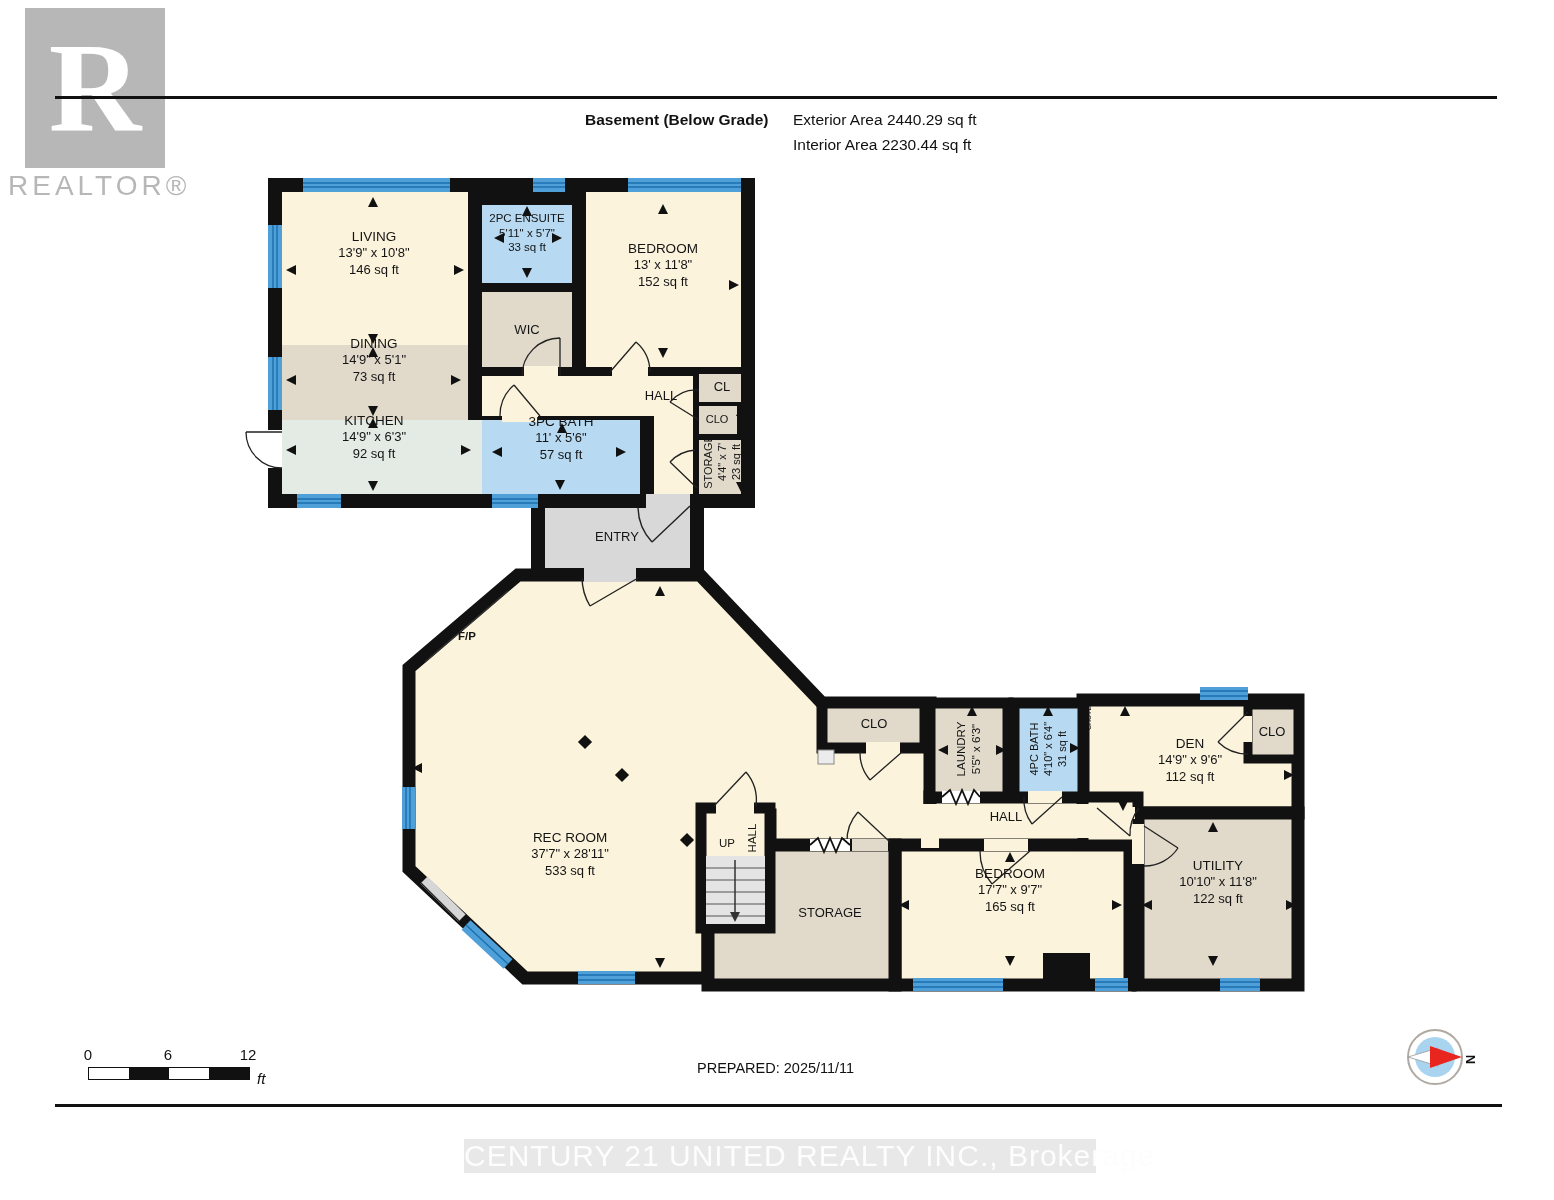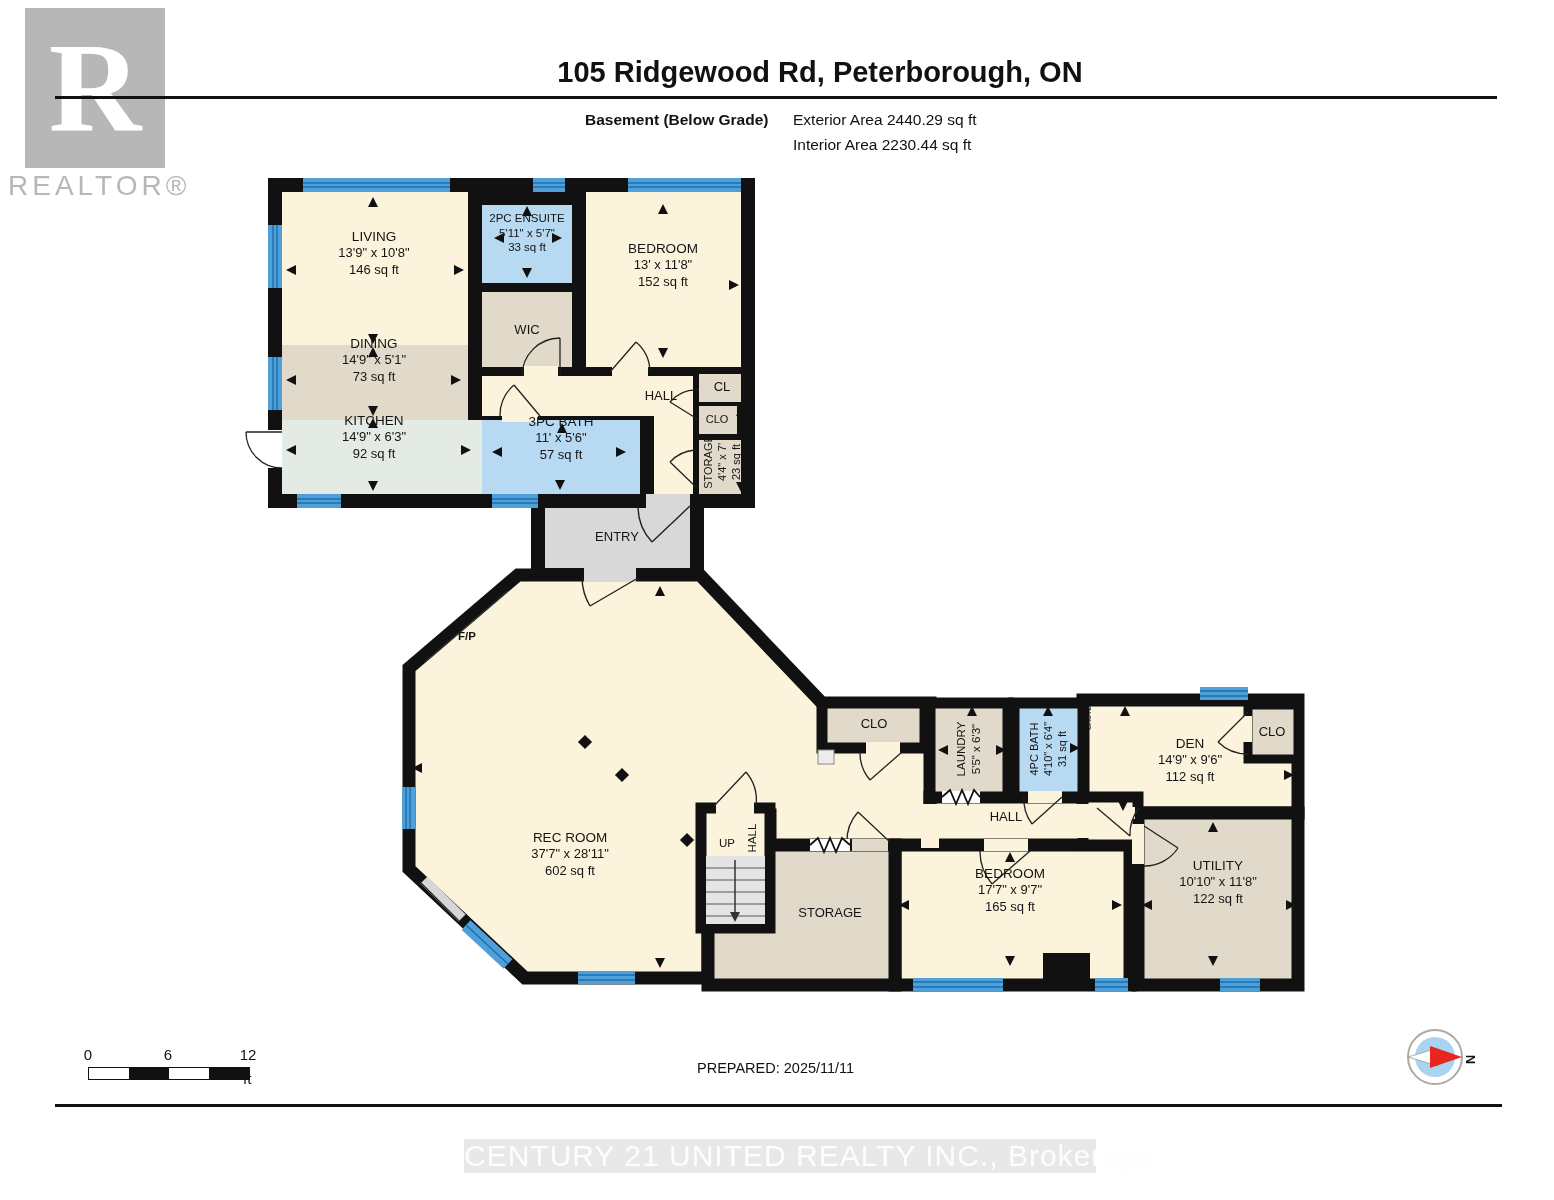--- a/index.html
+++ b/index.html
@@ -37,21 +37,20 @@
 </head>
 <body>
 
 <div id="canvas">
 
   <div class="abs rlogo-block">
     <div class="rlogo-r">R</div>
   </div>
   <div class="abs rlogo-word">REALTOR®</div>
 
-  <div class="abs title">105 Ridgewood Rd, Peterborough, ON</div>
   <div class="abs hr" style="left:55px;top:96px;width:1442px;"></div>
 
   <div class="abs subhead-bold" style="left:585px;top:111px;">Basement (Below Grade)</div>
   <div class="abs subhead" style="left:793px;top:111px;">Exterior Area 2440.29 sq ft</div>
   <div class="abs subhead" style="left:793px;top:136px;">Interior Area 2230.44 sq ft</div>
 
   <svg class="abs" style="left:0;top:0;" width="1554" height="1200" viewBox="0 0 1554 1200">
     <defs>
       <path id="arr" d="M0,-6 L5,4 L-5,4 Z" fill="#111"></path>
       <rect id="dia" x="-5" y="-5" width="10" height="10" fill="#111"></rect>
@@ -308,21 +307,21 @@
   <div class="lbl rot xs" style="left:722px;top:462px;">
     <div>STORAGE</div>
     <div>4'4" x 7'</div>
     <div>23 sq ft</div>
   </div>
   <div class="lbl" style="left:617px;top:537px;">ENTRY</div>
   <div class="lbl sm" style="left:467px;top:636px;font-weight:bold;">F/P</div>
   <div class="lbl" style="left:570px;top:854px;">
     <div class="nm">REC ROOM</div>
     <div>37'7" x 28'11"</div>
-    <div>602 sq ft</div>
+    <div>533 sq ft</div>
   </div>
   <div class="lbl" style="left:874px;top:724px;">CLO</div>
   <div class="lbl rot sm" style="left:969px;top:749px;">
     <div>LAUNDRY</div>
     <div>5'5" x 6'3"</div>
   </div>
   <div class="lbl rot xs" style="left:1048px;top:749px;">
     <div>4PC BATH</div>
     <div>4'10" x 6'4"</div>
     <div>31 sq ft</div>
@@ -349,21 +348,21 @@
     <div>122 sq ft</div>
   </div>
 
   <div class="abs scale-num" style="left:88px;top:1046px;">0</div>
   <div class="abs scale-num" style="left:168px;top:1046px;">6</div>
   <div class="abs scale-num" style="left:248px;top:1046px;">12</div>
   <div class="abs scalebar">
     <div class="scaleseg" style="left:40px;"></div>
     <div class="scaleseg" style="left:120px;"></div>
   </div>
-  <div class="abs ft-label" style="left:243px;top:1070px;">ft</div>
+  <div class="abs ft-label" style="left:257px;top:1070px;font-style:italic;">ft</div>
 
   <div class="abs prepared" style="left:697px;top:1060px;">PREPARED: 2025/11/11</div>
 
   <div class="abs nlabel" style="left:1466px;top:1052px;">N</div>
 
   <div class="abs hr" style="left:55px;top:1104px;width:1447px;"></div>
   <div class="abs watermark">CENTURY 21 UNITED REALTY INC., Brokerage</div>
 
 </div>
 

